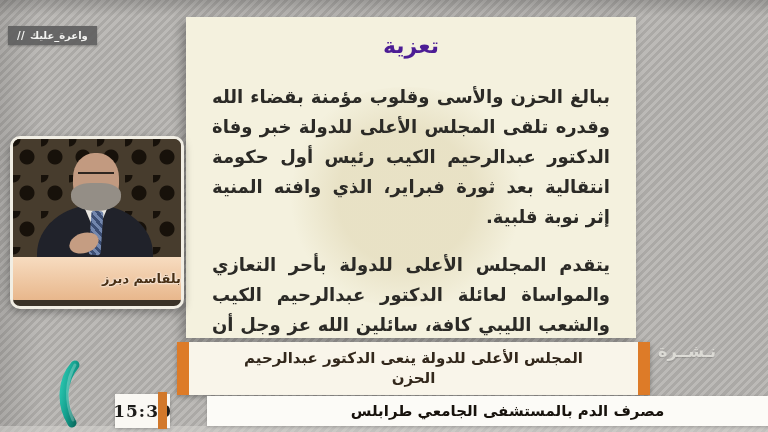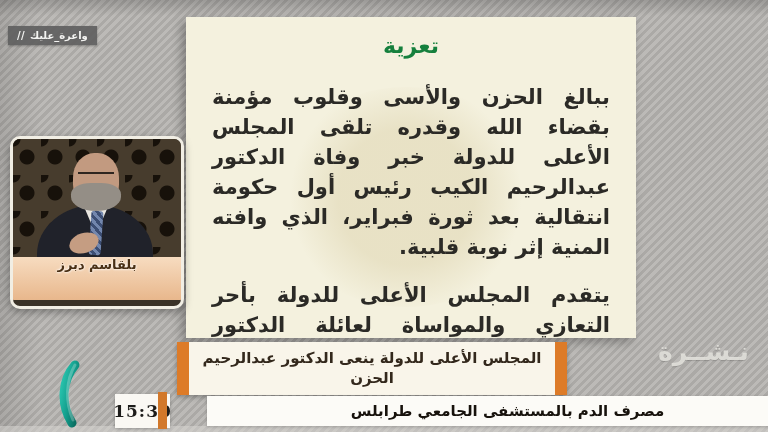--- a/index.html
+++ b/index.html
@@ -29,25 +29,25 @@
     background:#f4f1de;overflow:hidden;
     box-shadow:-4px 4px 10px rgba(0,0,0,.30);
     direction:rtl;color:#2b2a26;
   }
   .doc .watermark{
     position:absolute;left:90px;top:70px;width:260px;height:220px;border-radius:50%;
     background:radial-gradient(circle,rgba(205,190,140,.30) 0 40%,rgba(205,190,140,0) 68%);
   }
   .doc h1{
     position:relative;margin:16px 0 24px;text-align:center;
-    font-size:22px;font-weight:bold;color:#15803d;letter-spacing:1px;
+    font-size:22px;font-weight:bold;color:#4c1d95;letter-spacing:1px;
   }
   .doc p{
     position:relative;margin:0 26px 18px;text-align:justify;
-    font-size:21px;font-weight:bold;line-height:30px;
+    font-size:18px;font-weight:bold;line-height:30px;
   }
   
   .inset{
     position:absolute;left:10px;top:136px;width:168px;height:167px;z-index:4;
     border:3px solid #f1eee4;border-radius:10px;overflow:hidden;
     box-shadow:0 3px 8px rgba(0,0,0,.35);background:#3a3227;
   }
   .inset .video{
     position:relative;width:100%;height:118px;overflow:hidden;
     background-color:#473c2d;
@@ -61,34 +61,34 @@
   .shirt{position:absolute;left:72px;top:70px;width:22px;height:26px;background:#e8e6e0;clip-path:polygon(0 0,100% 0,50% 100%);}
   .tie{position:absolute;left:77px;top:72px;width:12px;height:44px;border-radius:3px;
        background:repeating-linear-gradient(45deg,#7286ad 0 3px,#3c4e74 3px 6px);transform:rotate(4deg);}
   .head{position:absolute;left:60px;top:14px;width:46px;height:54px;background:#c29a80;border-radius:46% 46% 42% 42%;}
   .beard{position:absolute;left:58px;top:44px;width:50px;height:28px;background:#948e86;border-radius:40% 40% 50% 50%;}
   .glasses{position:absolute;left:65px;top:33px;width:36px;height:6px;border-top:2px solid #2e2620;}
   .hand{position:absolute;left:56px;top:94px;width:30px;height:20px;background:#c59d82;border-radius:50%;transform:rotate(-18deg);}
   .inset .caption{
     position:relative;width:100%;height:43px;text-align:right;direction:rtl;
     background:linear-gradient(180deg,#f7dcc0,#e8b78c);
-    display:flex;flex-direction:row;justify-content:center;gap:13px;
+    display:flex;flex-direction:column;justify-content:center;gap:13px;
   }
   .caption .name{font-size:13px;font-weight:bold;color:#4a3015;text-shadow:0 0 2px #fff,0 0 3px #fff;}
   .caption .affil{font-size:11px;font-weight:bold;color:#fdf8ef;text-shadow:0 1px 2px rgba(90,50,10,.8);}
   
   .program{
     position:absolute;right:0;top:338px;width:132px;z-index:2;
     direction:rtl;text-align:left;padding-left:22px;box-sizing:border-box;
-    color:rgba(225,223,218,.92);font-weight:bold;font-size:25px;line-height:27px;
+    color:rgba(225,223,218,.92);font-weight:bold;font-size:16px;line-height:27px;
     text-shadow:0 1px 1px rgba(0,0,0,.15);
   }
   
   .banner{
-    position:absolute;left:177px;top:342px;width:390px;height:53px;z-index:5;
+    position:absolute;left:177px;top:342px;width:473px;height:53px;z-index:5;
     background:#f9f5ea;box-shadow:0 2px 5px rgba(0,0,0,.3);
     direction:rtl;text-align:center;color:#33281c;
     display:flex;flex-direction:column;justify-content:center;gap:1px;
   }
   .banner .bar{position:absolute;top:0;width:12px;height:100%;background:#dd7b28;}
   .banner .bar.left{left:0;}
   .banner .bar.right{right:0;}
   .banner .l1,.banner .l2{font-size:15px;font-weight:bold;line-height:19px;padding:0 20px;}
   
   .timebox{

